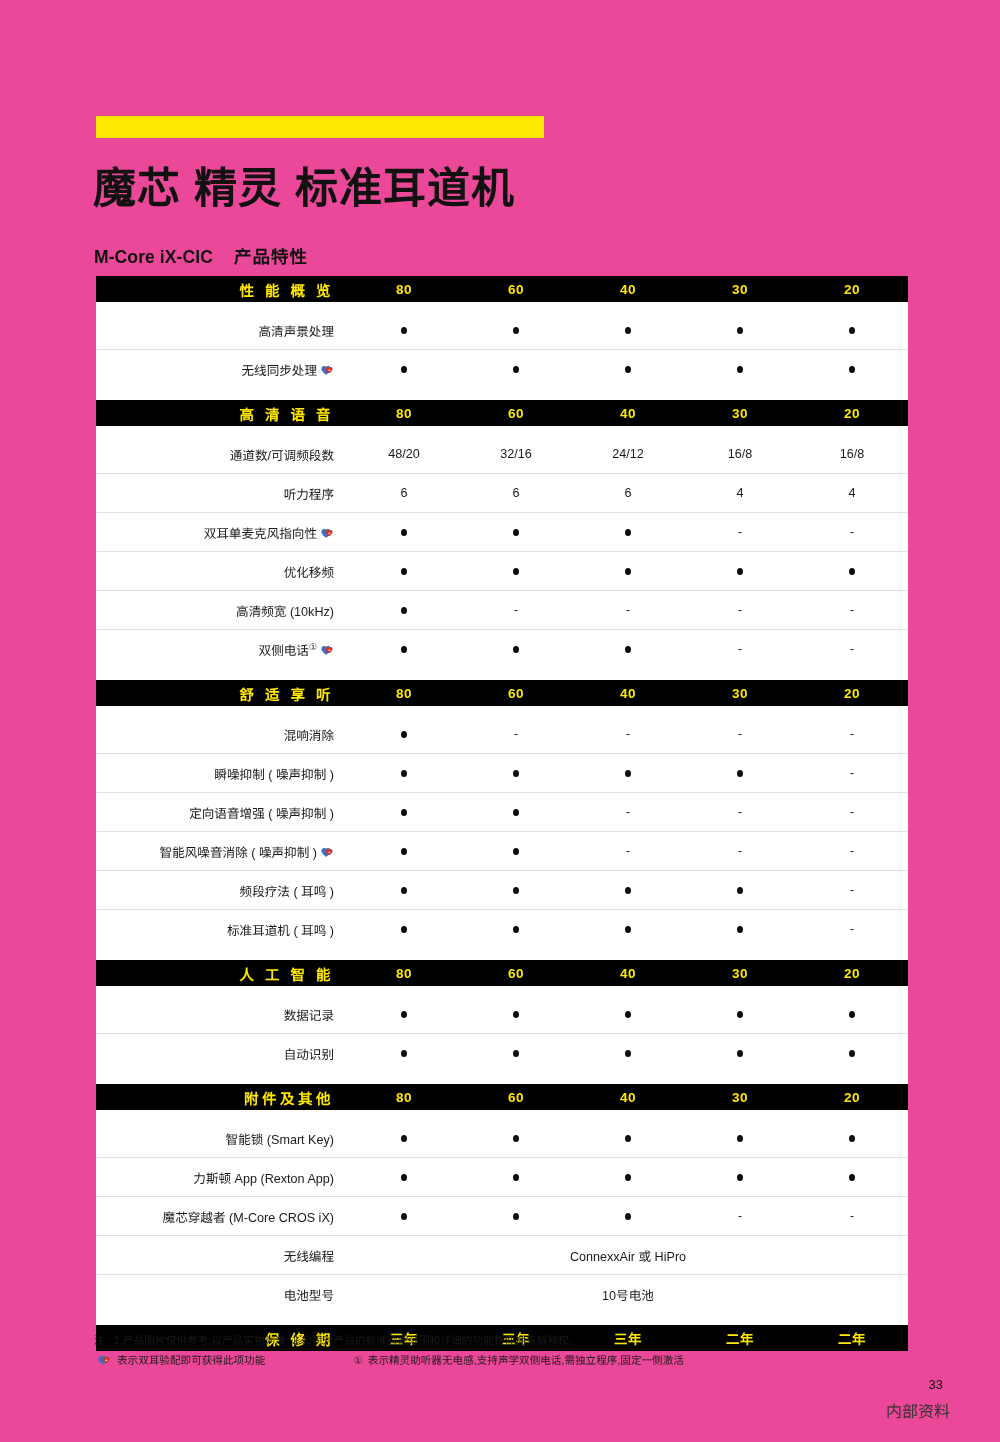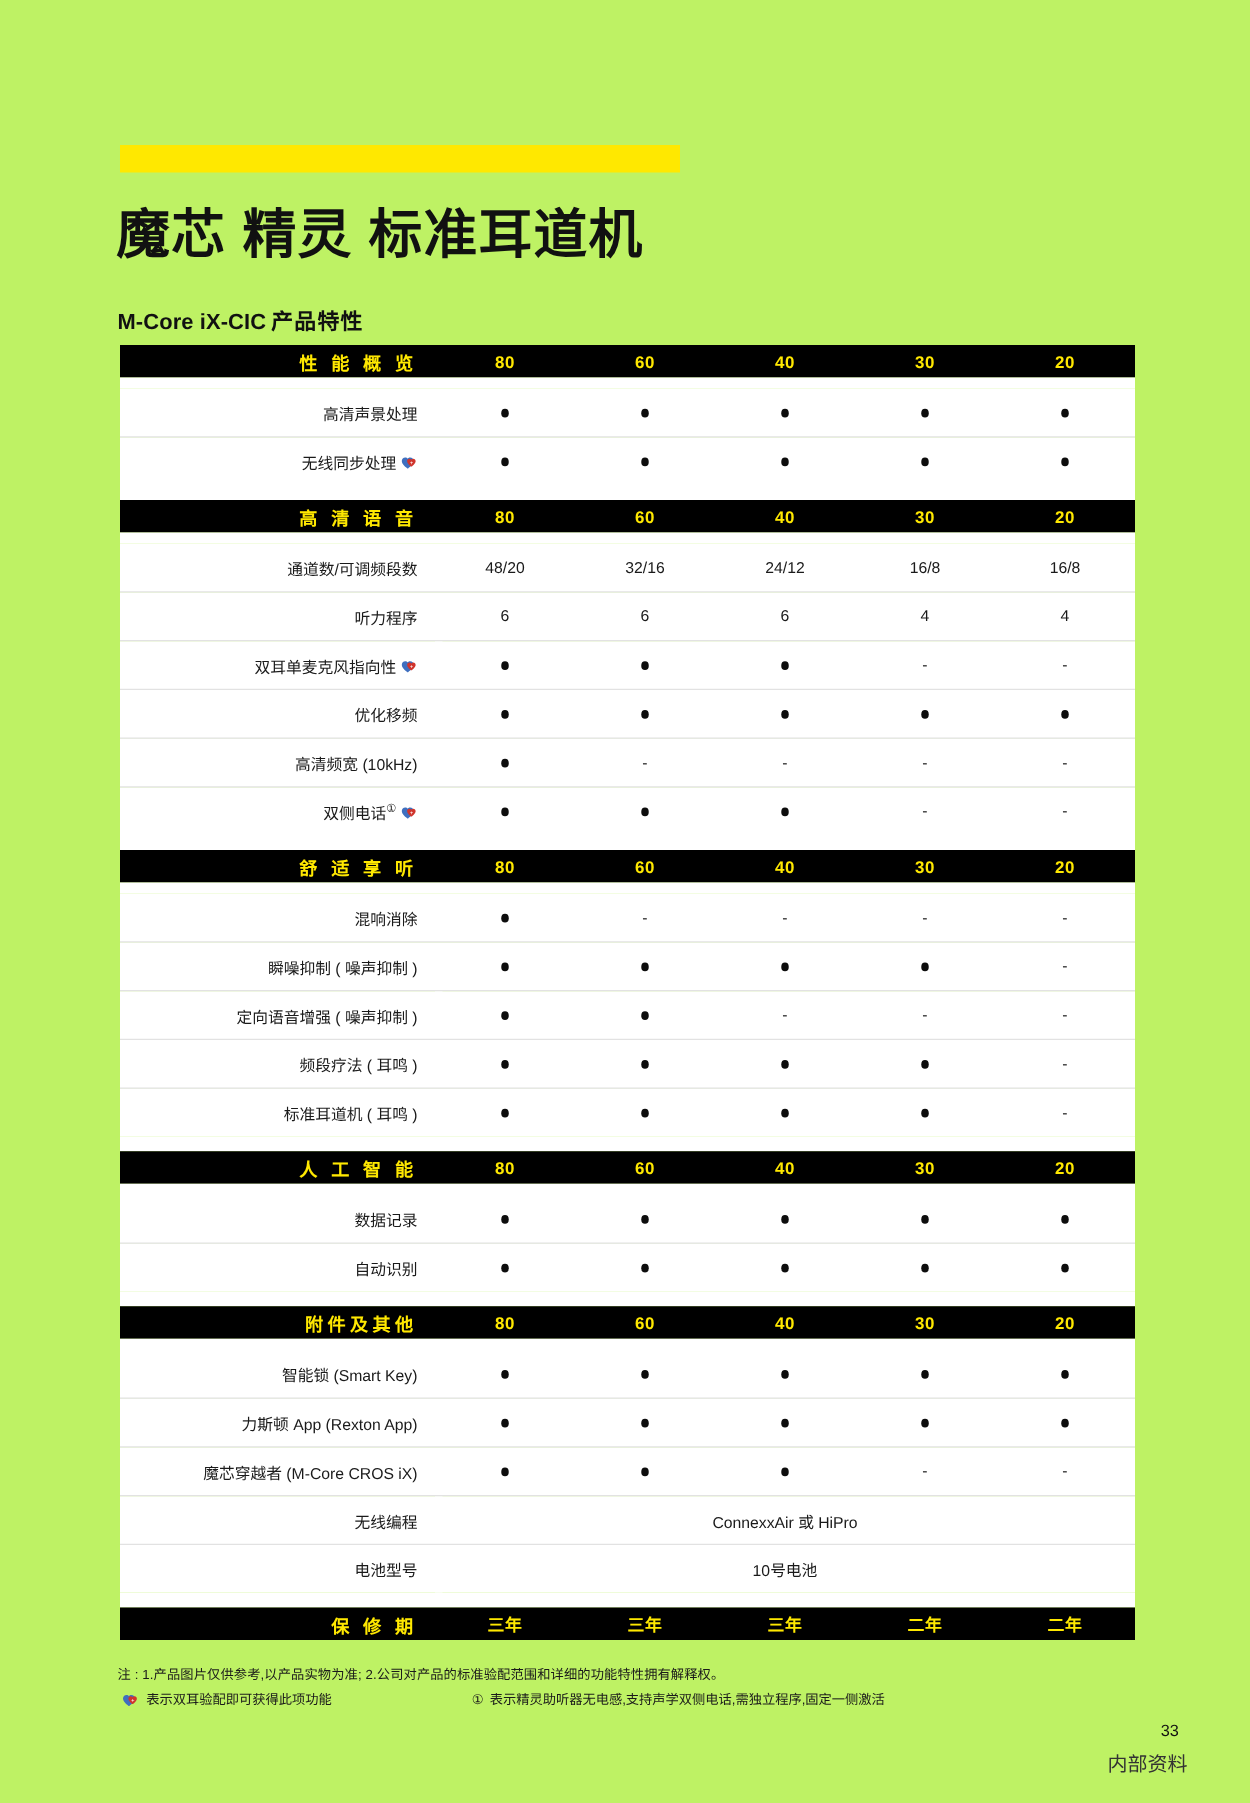--- a/index.html
+++ b/index.html
@@ -13,21 +13,21 @@
     font-family: "Liberation Sans", "DejaVu Sans", sans-serif;
     color: #111111;
     position: relative;
     overflow: hidden;
   }
   .page {
     position: absolute;
     left: 0; top: 0;
     width: 1000px;
     height: 1442px;
-    background: #bef264;
+    background: #ec4899;
   }
   
   .accent-bar {
     position: absolute;
     left: 96px;
     top: 116px;
     width: 448px;
     height: 22px;
     background: #FFE800;
   }
@@ -48,21 +48,21 @@
     top: 243px;
     font-size: 17.5px;
     font-weight: bold;
     white-space: nowrap;
     color: #111;
   }
   .subtitle-row .model {
     letter-spacing: 0.1px;
   }
   .subtitle-row .feat {
-    margin-left: 4px;
+    margin-left: 21px;
     letter-spacing: 1px;
   }
 
   
   .spec-table {
     position: absolute;
     left: 96px;
     top: 276px;
     width: 812px;
     border-collapse: collapse;
@@ -167,21 +167,20 @@
     font-size: 10.6px;
     color: #1a1a1a;
     line-height: 17px;
   }
   .note-line-1 { white-space: nowrap; letter-spacing: 0.1px; }
   .note-line-2 {
     display: flex;
     align-items: center;
     margin-top: 3px;
     white-space: nowrap;
-    gap: 24px;
   }
   .note-line-2 .legend-a { display: inline-flex; align-items: center; }
   .note-line-2 .legend-a .txt { margin-left: 6px; }
   .note-line-2 .legend-b { margin-left: 88px; }
   .note-line-2 .legend-b .circ { margin-right: 5px; }
 
   .page-num {
     position: absolute;
     right: 57px;
     top: 1377px;
@@ -349,20 +348,33 @@
         <tr class="data-row">
           <td class="lbl">瞬噪抑制 ( 噪声抑制 )</td>
           <td class="v1 dot"><span class="dot"></span></td>
           <td class="dot"><span class="dot"></span></td>
           <td class="dot"><span class="dot"></span></td>
           <td class="dot"><span class="dot"></span></td>
           <td class="dash">-</td>
         </tr>
         <tr class="data-row">
           <td class="lbl">定向语音增强 ( 噪声抑制 )</td>
+          <td class="v1 dot"><span class="dot"></span></td>
+          <td class="dot"><span class="dot"></span></td>
+          <td class="dash">-</td>
+          <td class="dash">-</td>
+          <td class="dash">-</td>
+        </tr>
+        <tr class="data-row">
+          <td class="lbl">智能风噪音消除 ( 噪声抑制 )<span class="bi-icon">
+    <svg width="13" height="12" viewBox="0 0 13 12">
+      <path d="M3.3 1.0 C1.5 1.0 0.4 2.3 0.4 3.8 C0.4 6.2 3.4 8.6 4.6 9.5 C5.0 9.8 5.3 9.8 5.7 9.5 C6.9 8.6 9.9 6.2 9.9 3.8 C9.9 2.3 8.8 1.0 7.0 1.0 C6.0 1.0 5.4 1.5 5.15 1.9 C4.9 1.5 4.3 1.0 3.3 1.0 Z" fill="#3f6fbf"></path>
+      <path d="M6.6 2.0 C5.4 2.0 4.7 2.9 4.7 3.9 C4.7 5.6 6.9 7.4 7.7 8.1 C8.0 8.3 8.2 8.3 8.5 8.1 C9.3 7.4 11.5 5.6 11.5 3.9 C11.5 2.9 10.8 2.0 9.6 2.0 C8.9 2.0 8.4 2.4 8.1 2.7 C7.8 2.4 7.3 2.0 6.6 2.0 Z" fill="#d0342c"></path>
+      <path d="M8.0 4.1 h0.45 v0.9 h0.9 v0.45 h-0.9 v0.9 h-0.45 v-0.9 h-0.9 v-0.45 h0.9 z" fill="#ffffff"></path>
+    </svg></span></td>
           <td class="v1 dot"><span class="dot"></span></td>
           <td class="dot"><span class="dot"></span></td>
           <td class="dash">-</td>
           <td class="dash">-</td>
           <td class="dash">-</td>
         </tr>
         <tr class="data-row">
           <td class="lbl">频段疗法 ( 耳鸣 )</td>
           <td class="v1 dot"><span class="dot"></span></td>
           <td class="dot"><span class="dot"></span></td>

